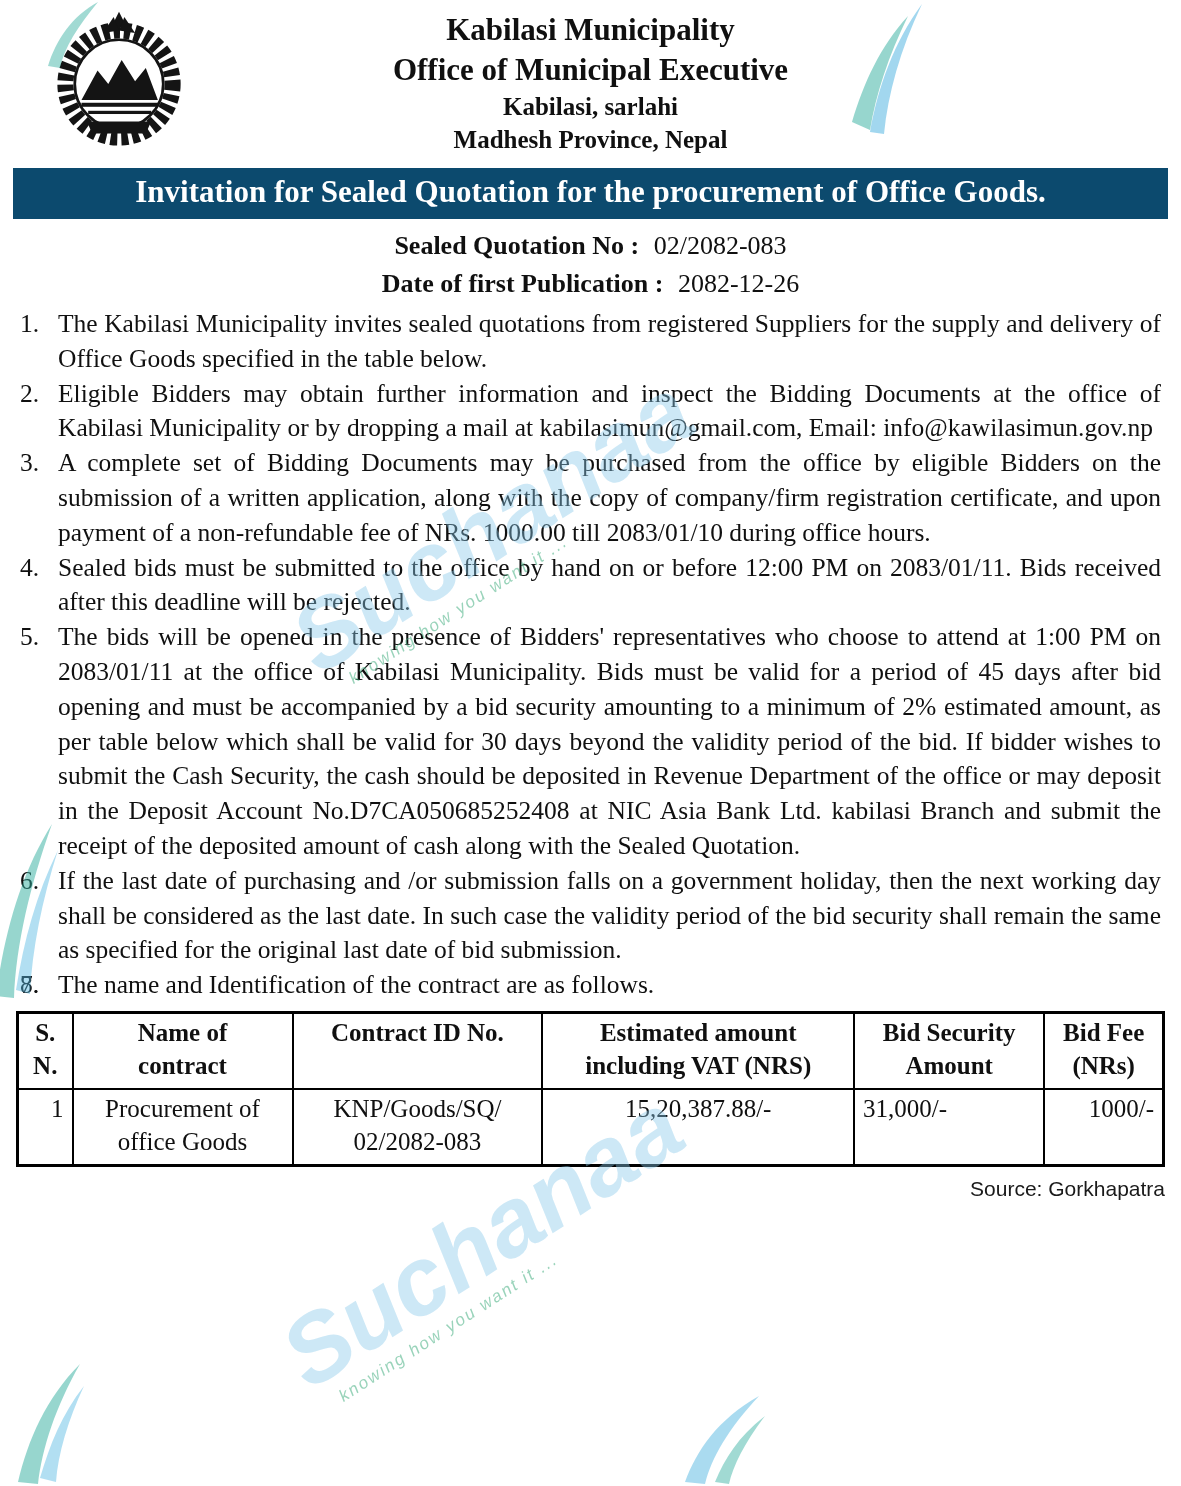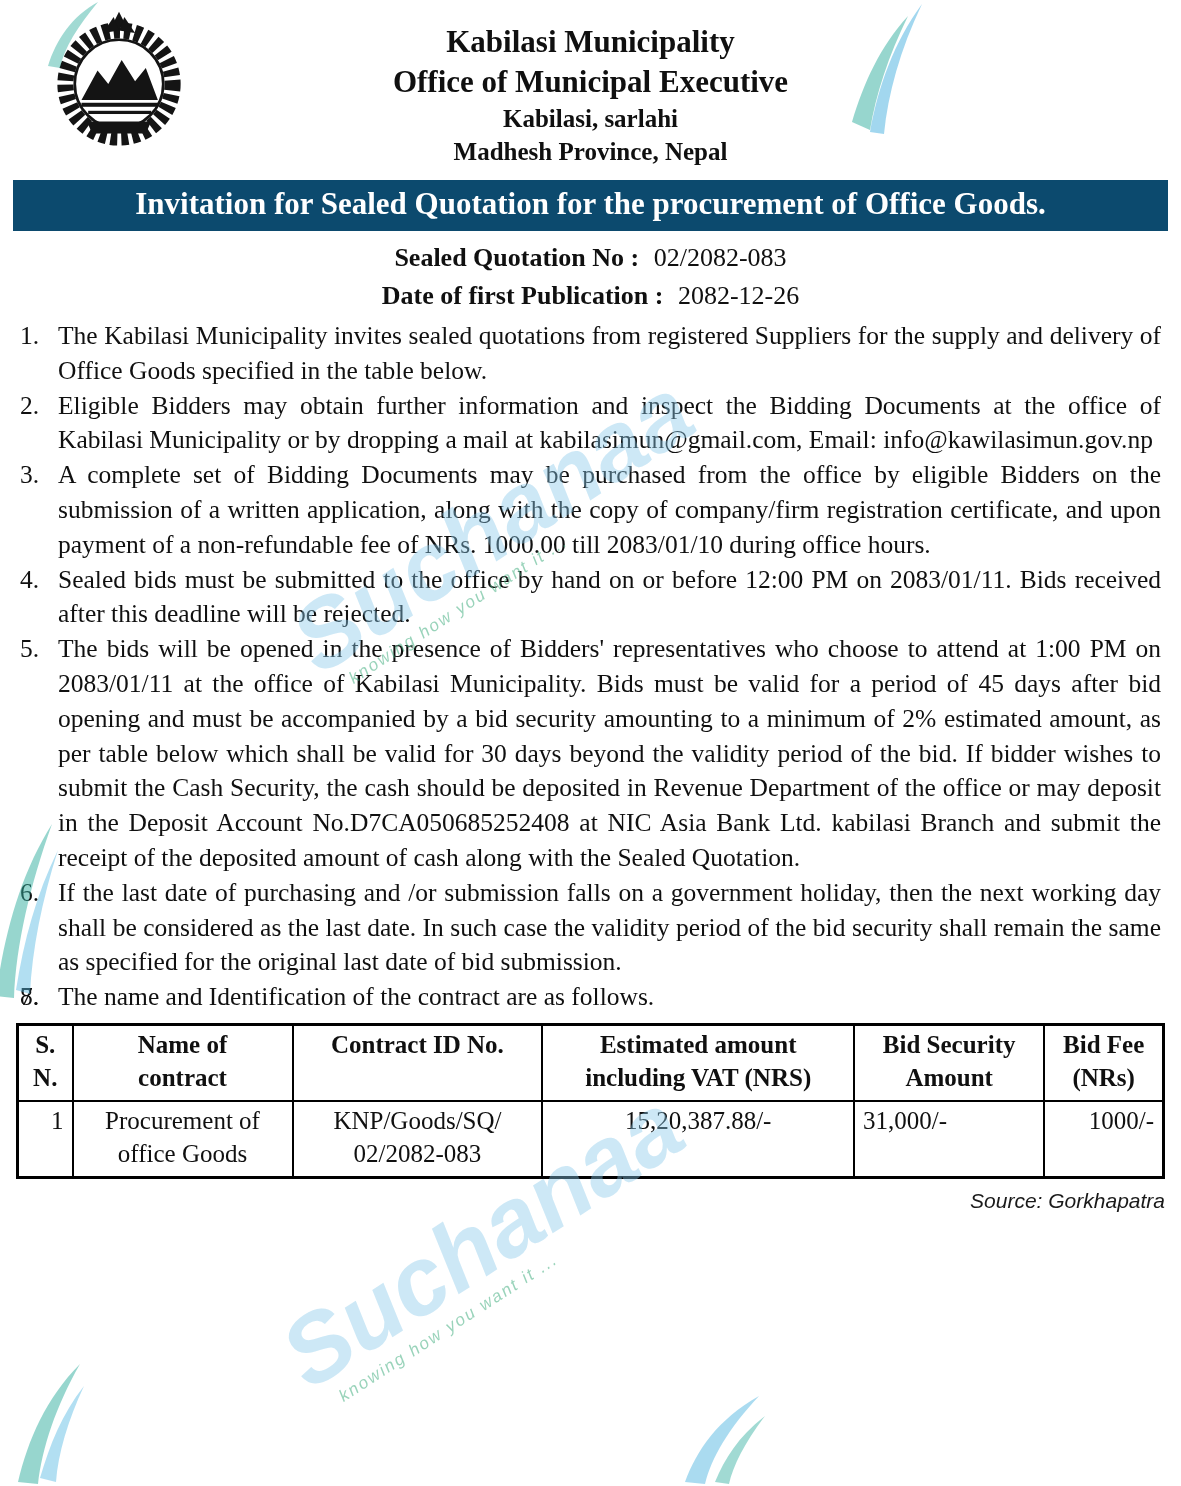--- a/index.html
+++ b/index.html
@@ -13,21 +13,21 @@
     background: #ffffff;
     overflow: hidden;
   }
   
   .header { position: relative; padding: 10px 0 6px 0; }
   .logo {
     position: absolute;
     left: 52px; top: 6px;
     width: 134px; height: 156px;
   }
-  .header-text { text-align: center; margin-top: 12px; }
+  .header-text { text-align: center; }
   .org-name   { font-size: 31px; font-weight: bold; line-height: 40px; }
   .office-name{ font-size: 31px; font-weight: bold; line-height: 40px; }
   .addr-line  { font-size: 25px; font-weight: bold; line-height: 33px; }
   .prov-line  { font-size: 25px; font-weight: bold; line-height: 33px; }
   
   .banner {
     margin: 6px 13px 8px 13px;
     background: #0c4a6e;
     color: #ffffff;
     text-align: center;
@@ -70,21 +70,20 @@
   td.cell-name { text-align: center; margin-left: 36px; }
   td.cell-cid  { text-align: center; }
   td.cell-est  { text-align: center; }
   td.cell-sec  { }
   td.cell-fee  { text-align: right; }
   
   .source-line {
     margin: 10px 16px 0 16px;
     text-align: right;
     font-family: "Liberation Sans", sans-serif;
-    font-style: italic;
     font-size: 21px;
     color: #1a1a1a;
   }
   .wm-text {
     position: absolute;
     font-family: "Liberation Sans", sans-serif;
     font-weight: bold;
     font-style: italic;
     font-size: 96px;
     color: rgba(137, 201, 233, 0.42);

